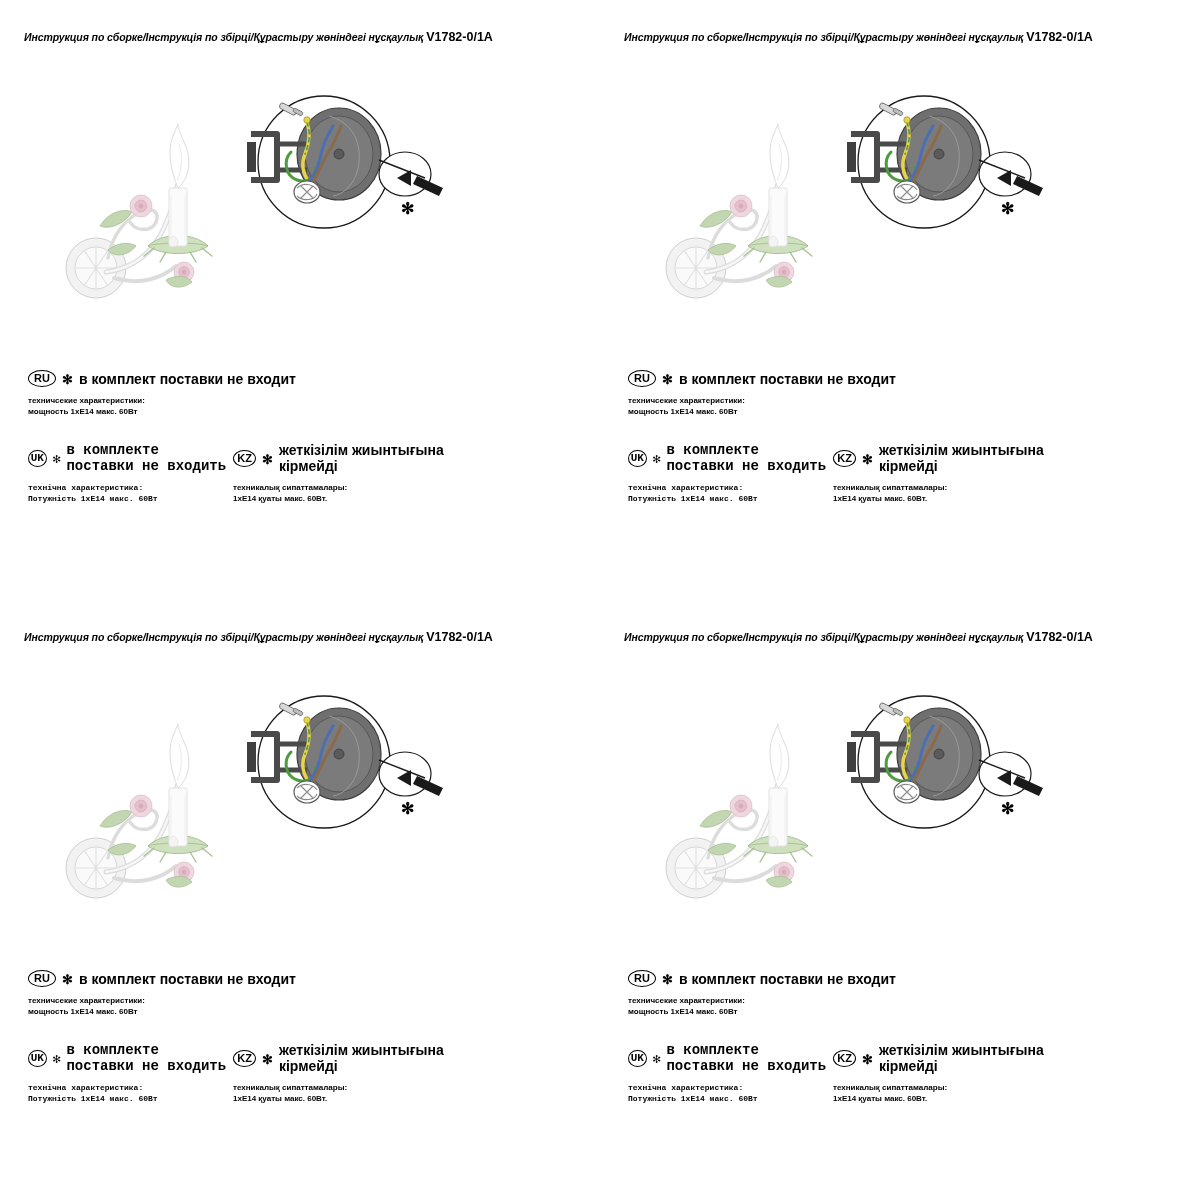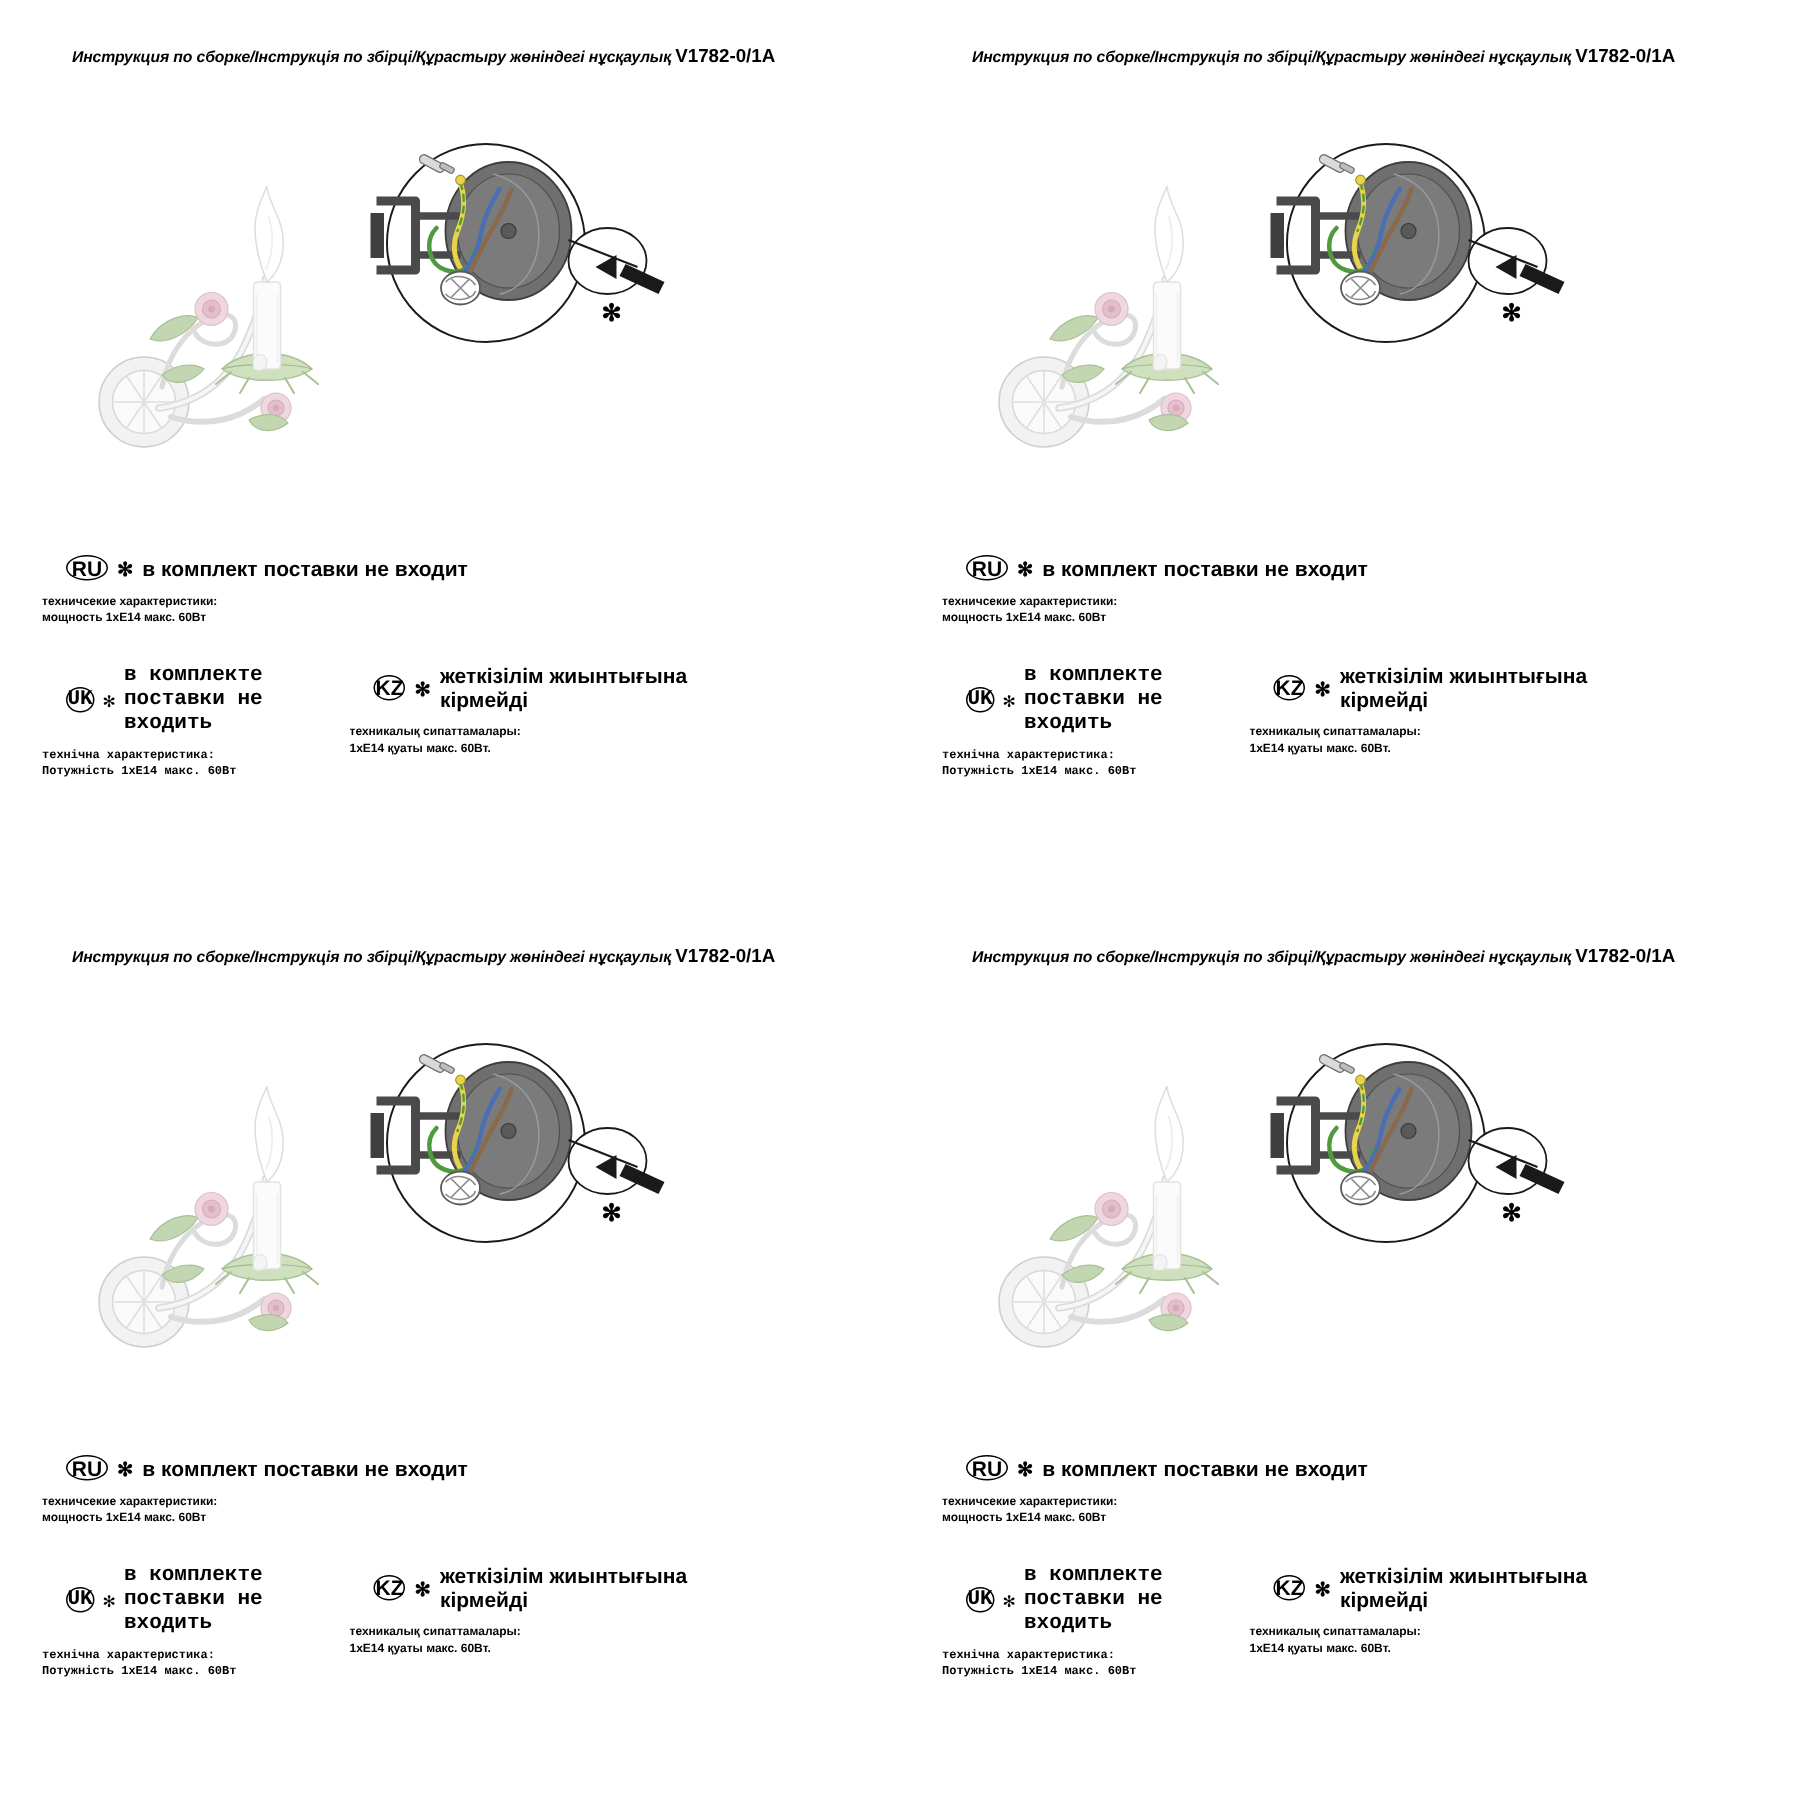--- a/index.html
+++ b/index.html
@@ -31,21 +31,20 @@
     position: relative;
     width: 100%;
     height: 100%;
   }
   .title {
     font-size: 10.5px;
     font-weight: bold;
     font-style: italic;
     letter-spacing: -0.1px;
     white-space: nowrap;
-    margin-left: 24px;
   }
   .title .code {
     font-style: normal;
     font-weight: bold;
     font-size: 12.5px;
     letter-spacing: 0;
   }
   .figure-row {
     position: relative;
     height: 300px;
@@ -83,24 +82,23 @@
     gap: 6px;
   }
   .lang-badge {
     display: inline-flex;
     align-items: center;
     justify-content: center;
     width: 26px;
     height: 15px;
     border: 1.2px solid #000;
     border-radius: 50%;
-    font-size: 14px;
+    font-size: 11px;
     font-weight: bold;
     line-height: 1;
-    margin-left: 16px;
   }
   .asterisk {
     font-size: 13px;
     line-height: 1;
     font-weight: bold;
     position: relative;
     top: 1px;
   }
   .note-text {
     font-size: 14px;

